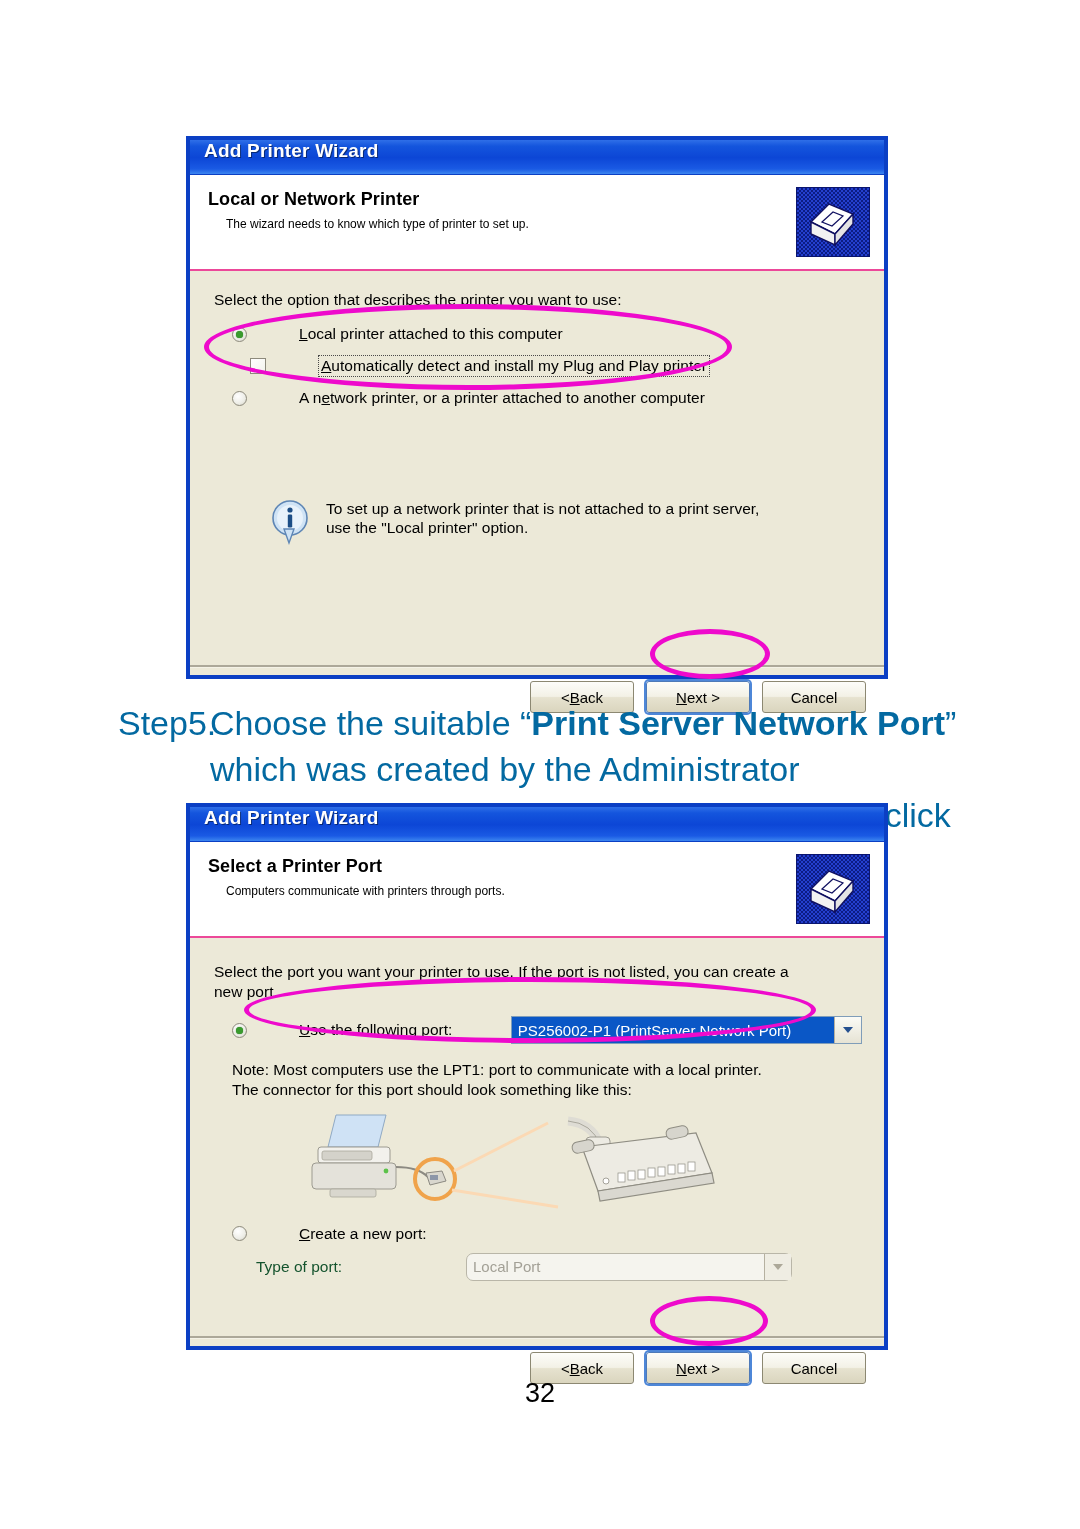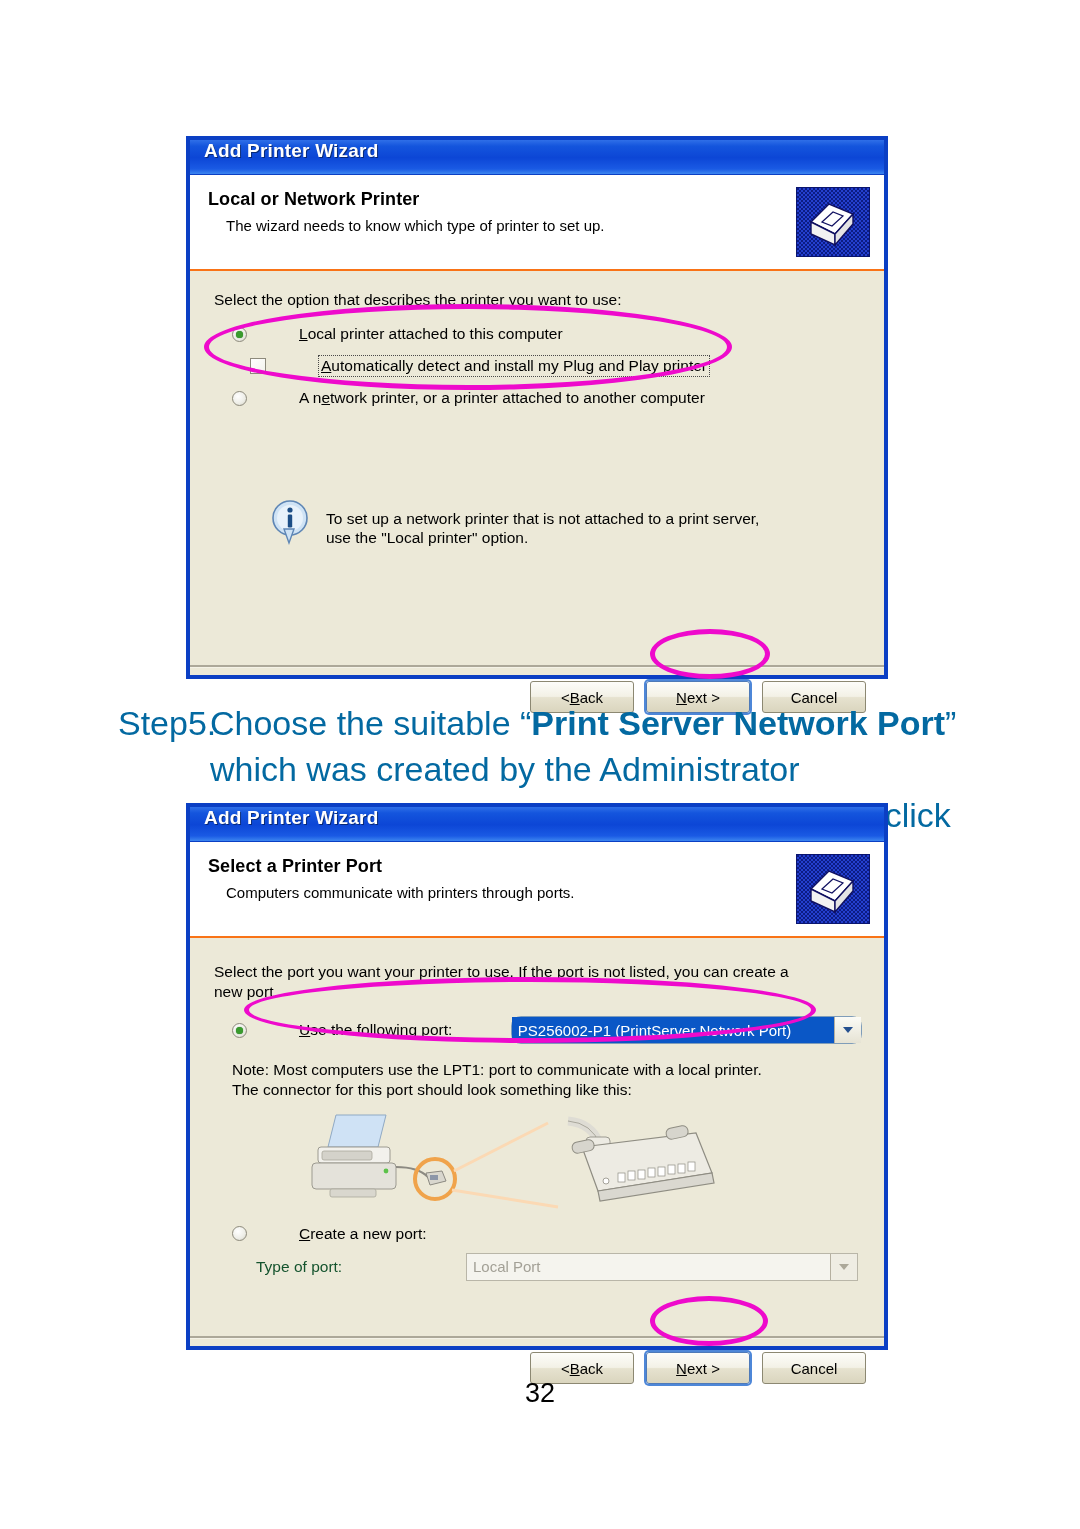--- a/index.html
+++ b/index.html
@@ -35,38 +35,38 @@
   .titlebar-text {
     color: #ffffff;
     font-size: 19px;
     font-weight: bold;
     letter-spacing: 0.2px;
     text-shadow: 1px 1px 0 rgba(0,0,0,0.45);
   }
 
   .header-panel {
     background: #ffffff;
-    border-bottom: 2px solid #f97316;
+    border-bottom: 2px solid #ec4899;
     padding: 12px 14px 12px 18px;
     display: flex;
     align-items: flex-start;
     justify-content: space-between;
     min-height: 78px;
     box-sizing: border-box;
   }
   .header-titles { padding-top: 2px; }
   .header-title {
     font-size: 18px;
     font-weight: bold;
     color: #000;
     margin: 0 0 7px 0;
     letter-spacing: 0.1px;
   }
   .header-sub {
-    font-size: 15px;
+    font-size: 12px;
     color: #000;
     margin: 0 0 0 18px;
   }
 
   
   .printer-icon {
     width: 72px;
     height: 68px;
     background-color: #0C1C84;
     background-image:
@@ -182,21 +182,21 @@
   .combo.disabled {
     border-color: #B9B6A8;
     background: #F5F4EE;
   }
   .combo.disabled .value { color: #A3A096; }
   .combo.disabled .arrow { background: #EFEDE3; }
   .arrow svg { display:block; }
 
   
   .info-note { display: flex; gap: 14px; align-items: flex-start; }
-  .info-note .text { font-size: 15.5px; line-height: 1.25; margin-top: 10px; }
+  .info-note .text { font-size: 15.5px; line-height: 1.25; }
 
   
   .ellipse {
     position: absolute;
     border: 5px solid #EE0ACC;
     border-radius: 50%;
     pointer-events: none;
   }
 
   
@@ -334,21 +334,21 @@
     <div style="line-height:1.3;">
       <div>Select the port you want your printer to use.  If the port is not listed, you can create a</div>
       <div>new port.</div>
     </div>
 
     <div class="row" style="margin:14px 0 0 18px;">
       <span class="radio">
           <span class="dot"></span>
         </span>
       <span class="lbl" style="width:172px;"><u>U</u><span>se the following port:</span></span>
-      <span class="combo selected" style="width:360px;border-radius:10px;">
+      <span class="combo selected" style="width:360px;">
         <span class="value">PS256002-P1 (PrintServer Network Port)</span>
         <span class="arrow">
           <svg width="12" height="8" viewBox="0 0 12 8">
               <polygon points="1,1 11,1 6,7" fill="#25508F"></polygon>
             </svg>
         </span>
       </span>
     </div>
 
     <div style="margin:16px 0 0 18px; line-height:1.3;">
@@ -400,21 +400,21 @@
       </svg>
     </div>
 
     <div class="row" style="margin:6px 0 0 18px;">
       <span class="radio"></span>
       <span class="lbl"><u>C</u><span>reate a new port:</span></span>
     </div>
 
     <div class="row" style="margin:10px 0 0 42px;">
       <span style="width:166px; color:#14532d;">Type of port:</span>
-      <span class="combo disabled" style="width:392px;">
+      <span class="combo disabled" style="width:326px;border-radius:7px;">
         <span class="value">Local Port</span>
         <span class="arrow">
           <svg width="12" height="8" viewBox="0 0 12 8">
               <polygon points="1,1 11,1 6,7" fill="#ACA899"></polygon>
             </svg>
         </span>
       </span>
     </div>
   </div>
 

